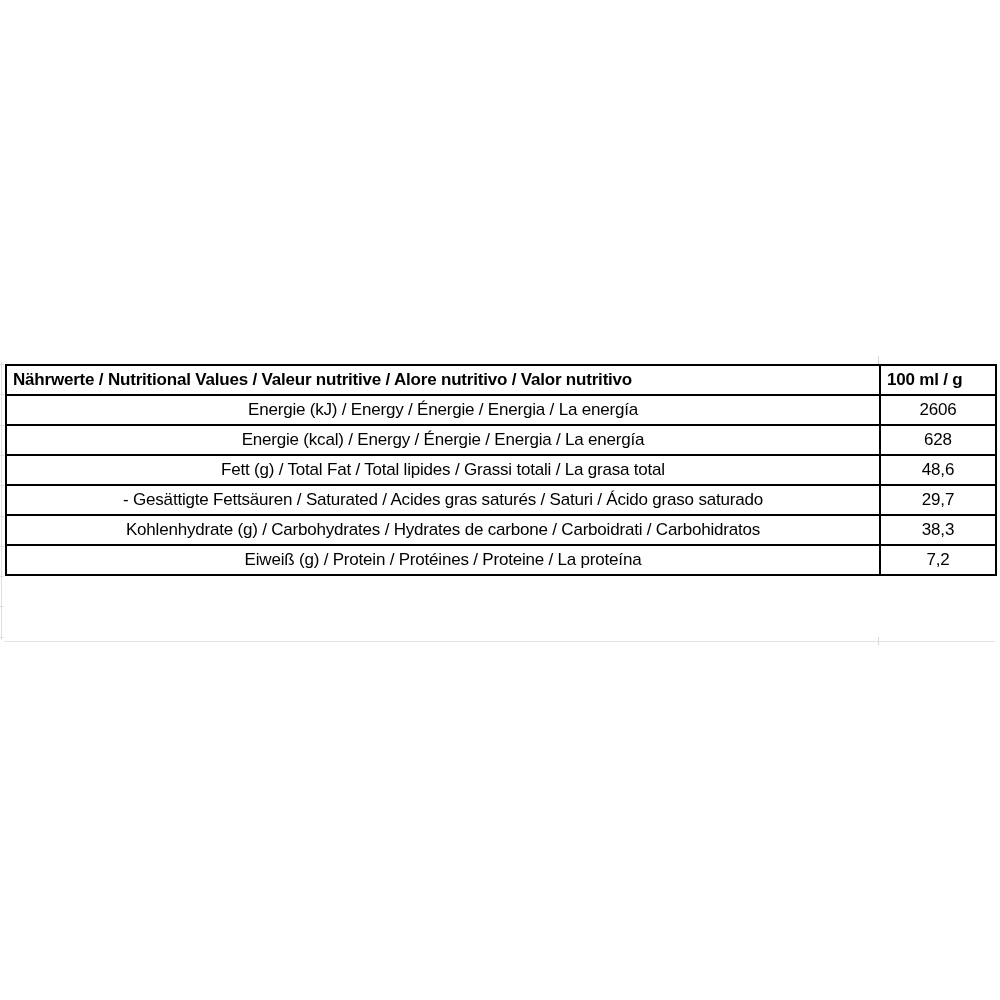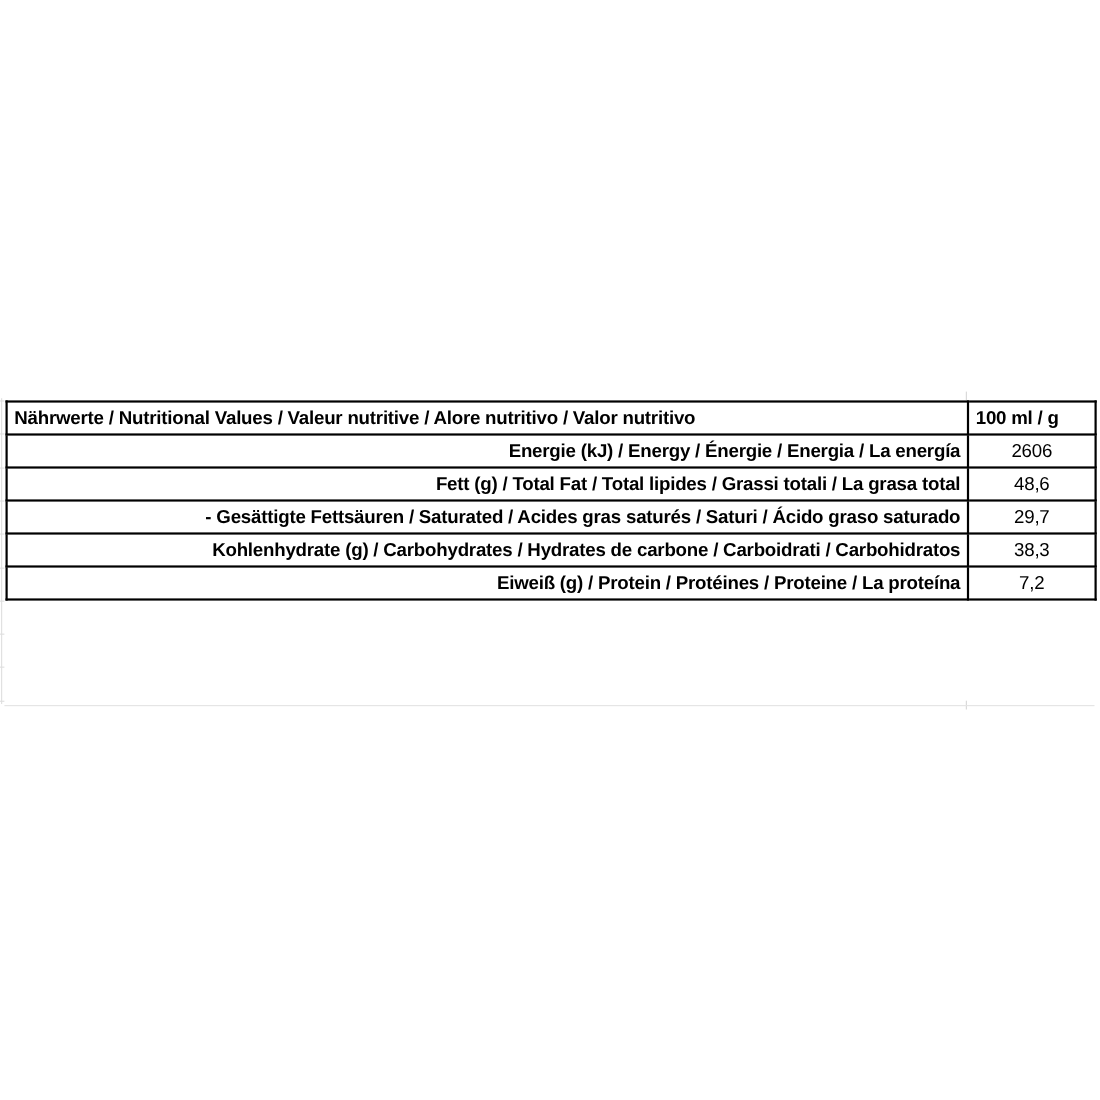--- a/index.html
+++ b/index.html
@@ -36,21 +36,21 @@
     letter-spacing: -0.2px;
     color: #000000;
     white-space: nowrap;
     overflow: hidden;
     vertical-align: middle;
   }
   table.nutrition th {
     font-weight: bold;
     text-align: left;
   }
-  td.lbl { text-align: right; font-weight: bold; }
+  td.lbl { text-align: center; }
   td.val { text-align: center; }
 
   
   .artifact {
     position: absolute;
     background: #d6d6d6;
   }
   .grid-v-top    { left: 878px; top: 356px; width: 1px; height: 8px; }
   .grid-v-bottom { left: 878px; top: 637px; width: 1px; height: 8px; }
   .grid-left-v   { left: 1px;   top: 362px; width: 1px; height: 278px; background: #dedede; }
@@ -89,20 +89,24 @@
         <th>Nährwerte / Nutritional Values / Valeur nutritive / Alore nutritivo / Valor nutritivo</th>
         <th>100 ml / g</th>
       </tr>
     </thead>
     <tbody>
         <tr>
           <td class="lbl">Energie (kJ) / Energy / Énergie / Energia / La energía</td>
           <td class="val">2606</td>
         </tr>
         <tr>
+          <td class="lbl">Energie (kcal) / Energy / Énergie / Energia / La energía</td>
+          <td class="val">628</td>
+        </tr>
+        <tr>
           <td class="lbl">Fett (g) / Total Fat / Total lipides / Grassi totali / La grasa total</td>
           <td class="val">48,6</td>
         </tr>
         <tr>
           <td class="lbl">- Gesättigte Fettsäuren / Saturated / Acides gras saturés / Saturi / Ácido graso saturado</td>
           <td class="val">29,7</td>
         </tr>
         <tr>
           <td class="lbl">Kohlenhydrate (g) / Carbohydrates / Hydrates de carbone / Carboidrati / Carbohidratos</td>
           <td class="val">38,3</td>

